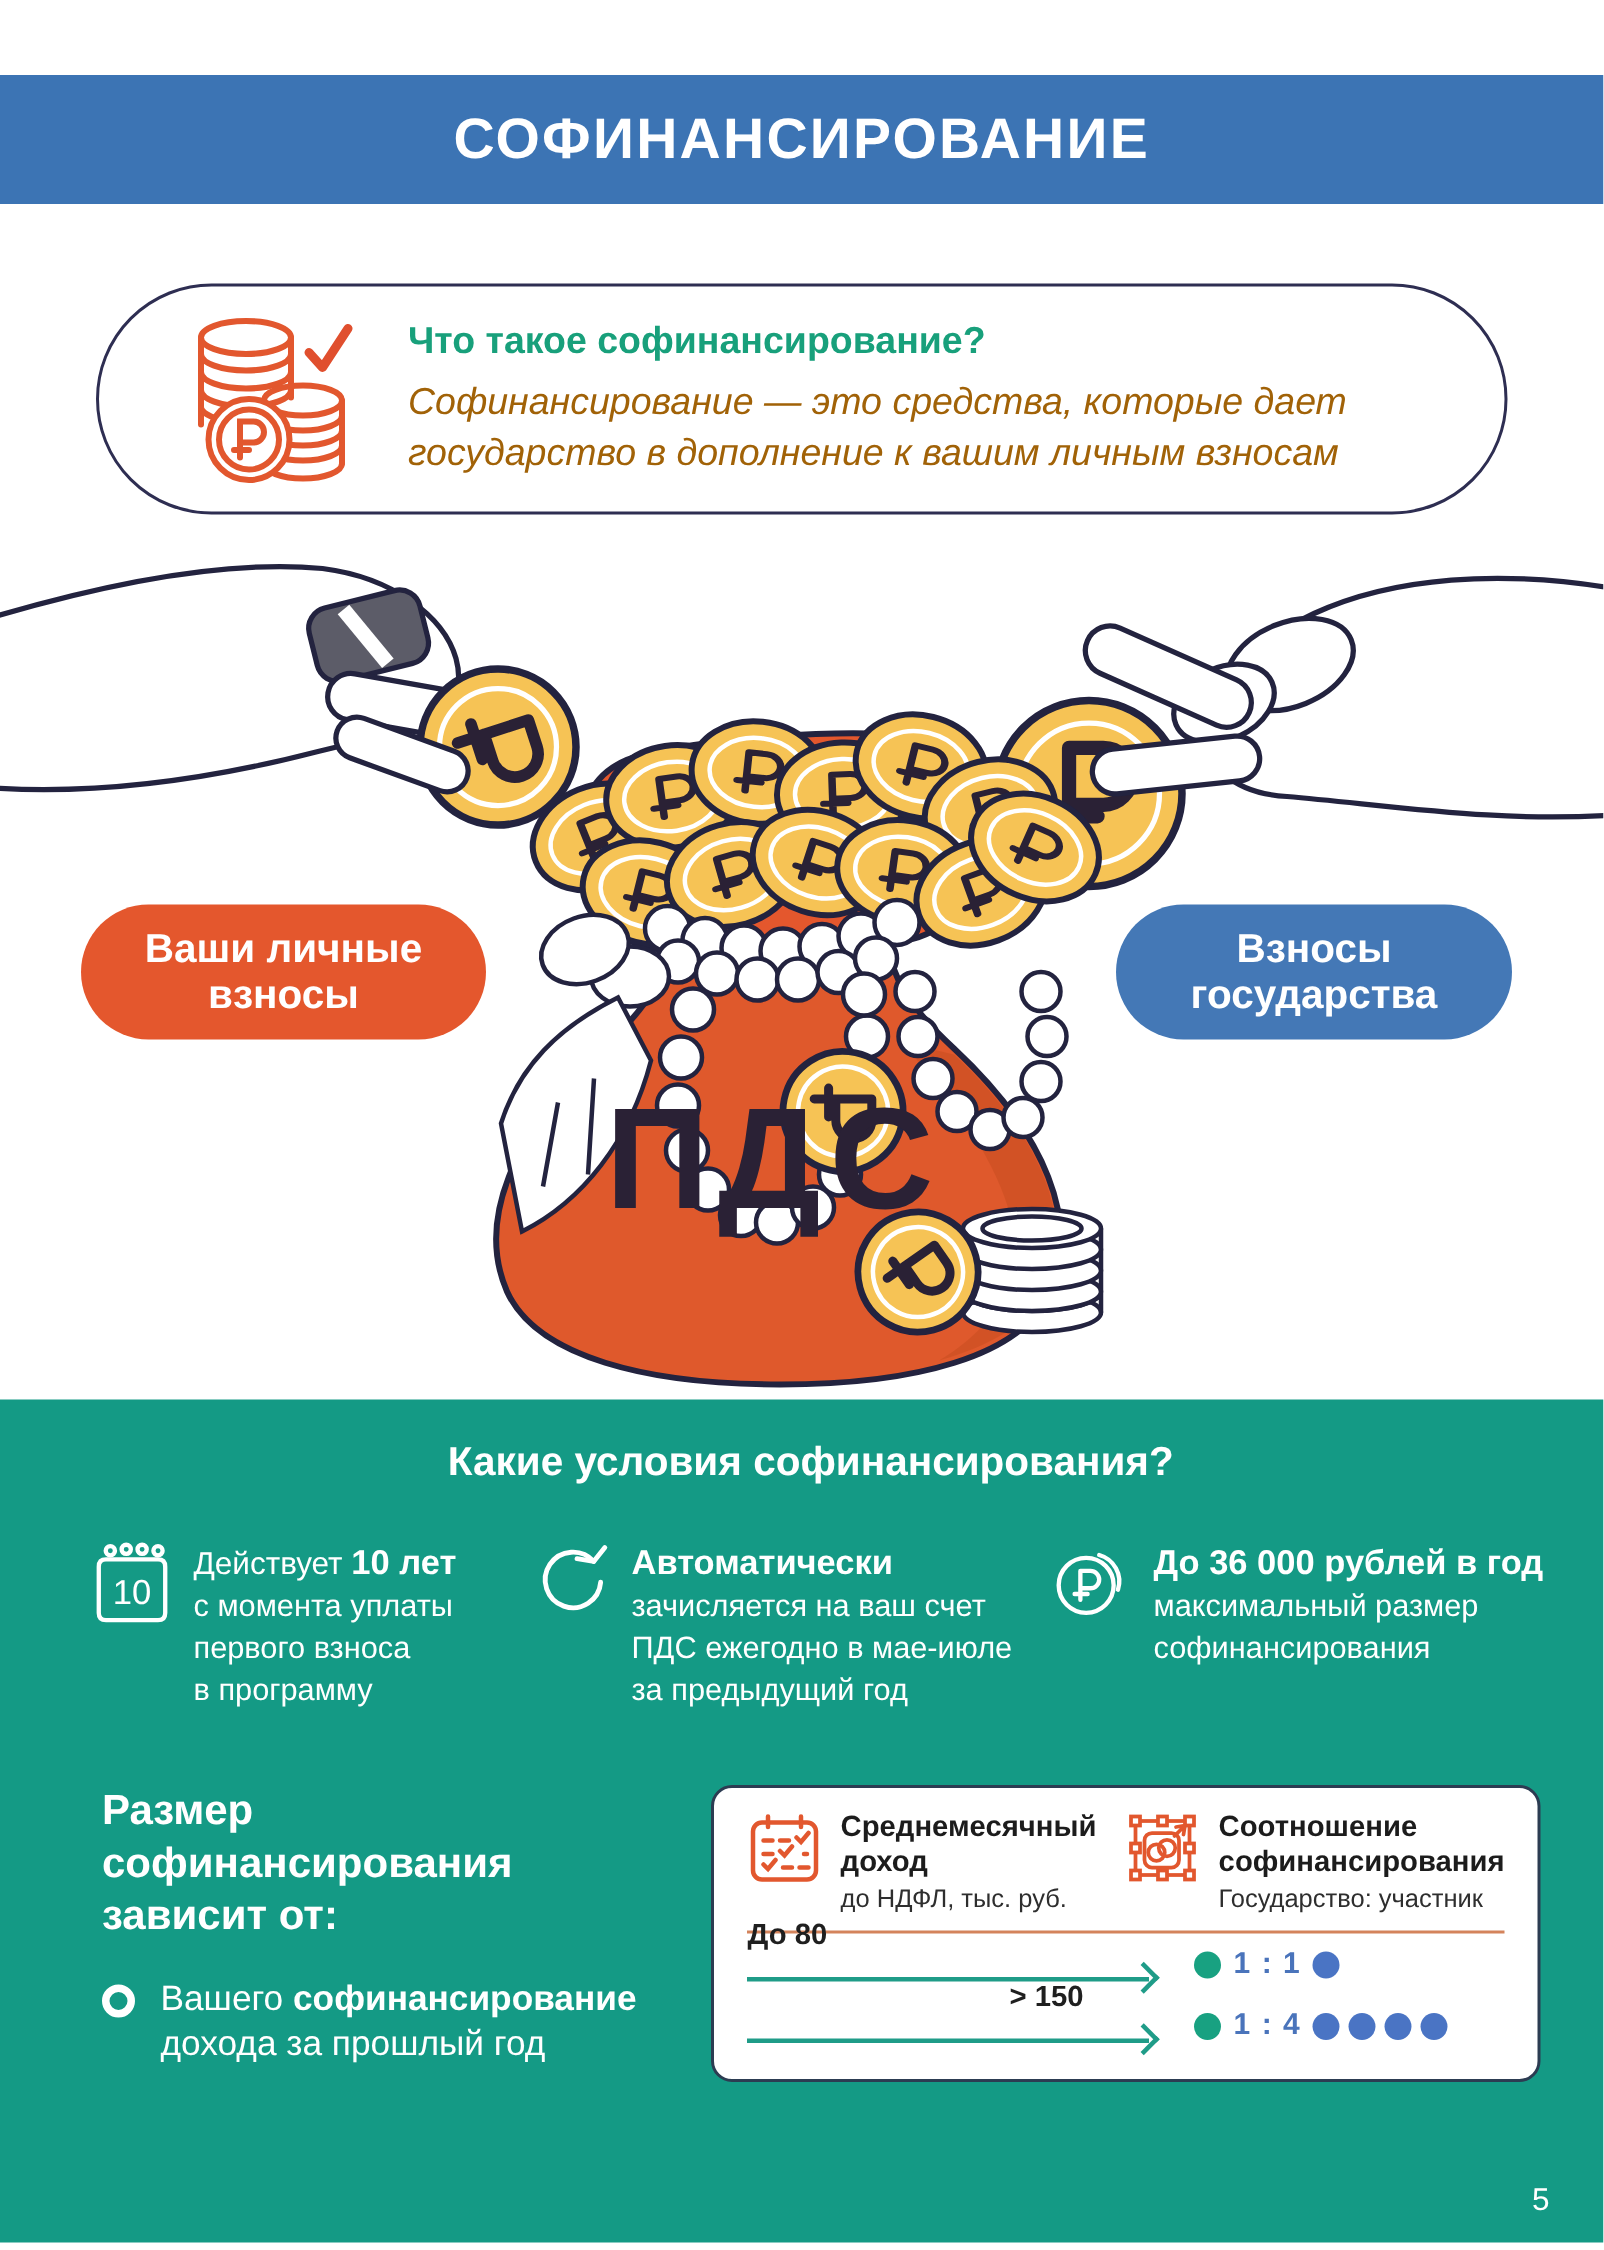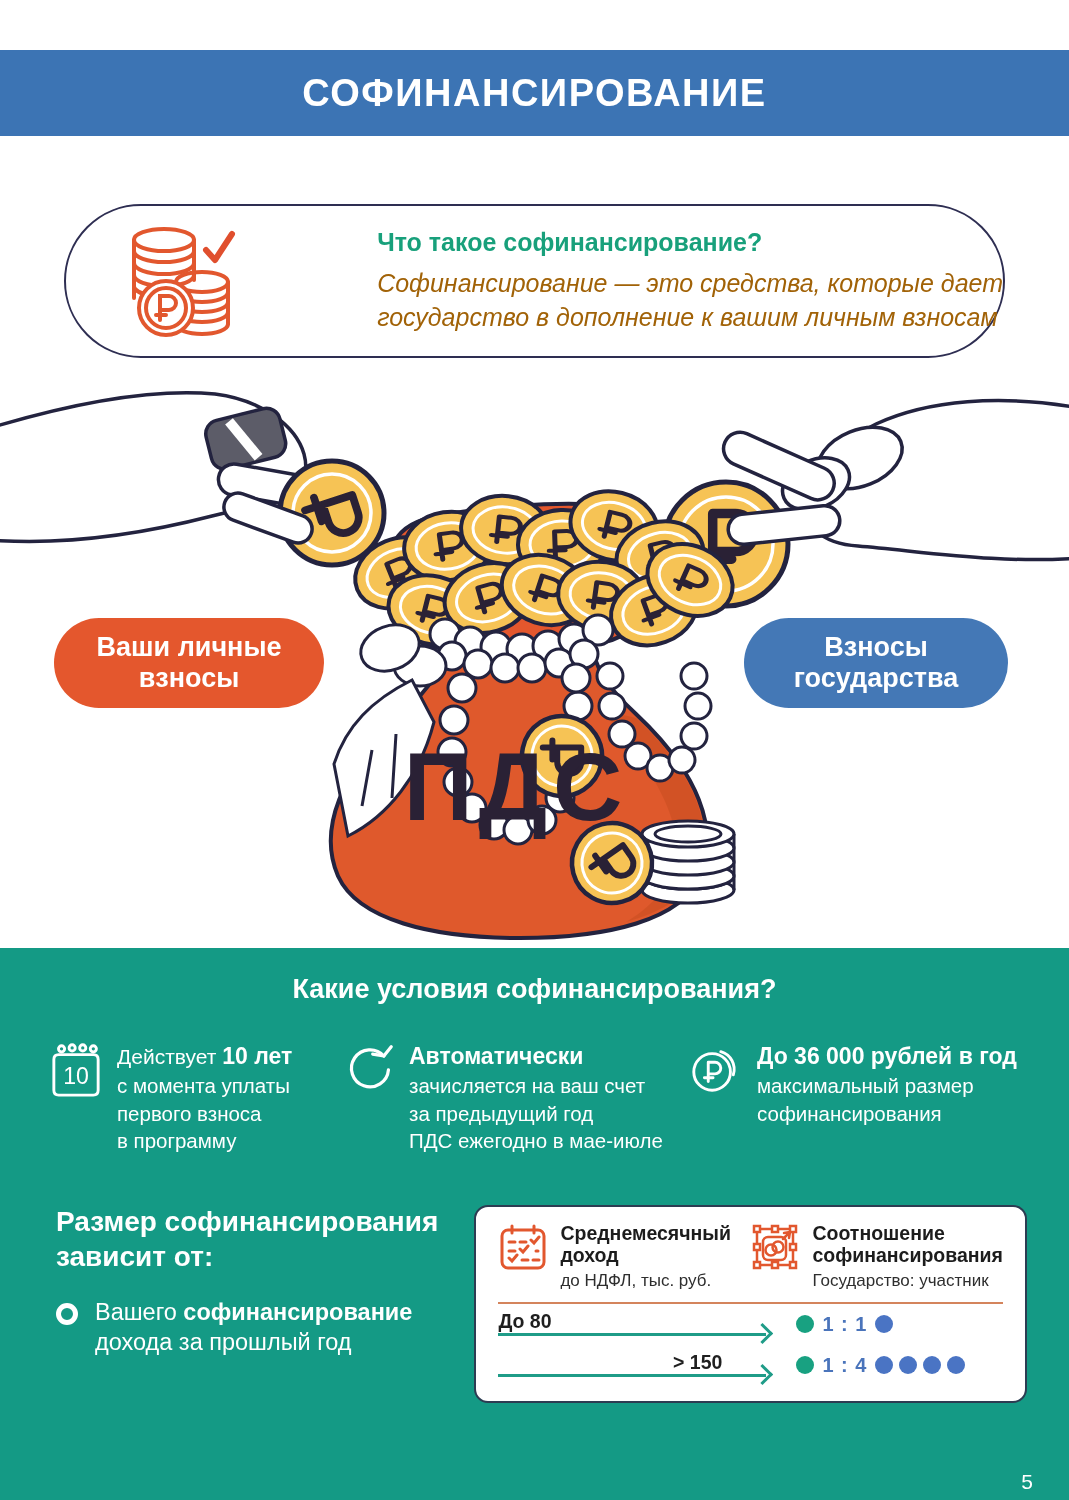--- a/index.html
+++ b/index.html
@@ -6,35 +6,35 @@
   body {
     width:1069px; height:1500px; background:#ffffff; overflow:hidden; position:relative;
     font-family:"Liberation Sans","DejaVu Sans",sans-serif;
     -webkit-font-smoothing:antialiased;
   }
   
   .banner { margin-top:50px; height:86px; background:var(--banner-blue); display:flex; align-items:center; justify-content:center; }
   .banner h1 { margin:0; color:#fff; font-size:38px; font-weight:bold; letter-spacing:1.5px; }
 
   
-  .intro { margin:68px 64px 0; height:154px; box-sizing:border-box; border:2px solid #2e2e52; border-radius:80px;
-           display:flex; align-items:center; padding-left:48px; gap:36px; background:#fff;justify-content:space-between; }
+  .intro { margin:53px 64px 0; height:154px; box-sizing:border-box; border:2px solid #2e2e52; border-radius:80px;
+           display:flex; align-items:center; padding-left:48px; gap:36px; background:#fff; }
   .intro-title { color:var(--accent-green); font-size:25px; font-weight:bold; margin-bottom:9px; }
   .intro-body { font-size:25px; color:#a16207; line-height:1.38;font-style:italic; }
 
   
   .illu { position:relative; height:590px; }
   .illu svg.scene { position:absolute; inset:0; display:block; }
   .pill { position:absolute; color:#fff; font-weight:bold; font-size:27px; line-height:1.16; text-align:center;
           display:flex; align-items:center; justify-content:center; }
   .pill-orange { left:54px; top:260px; width:270px; height:90px; border-radius:48px; background:var(--pill-orange); }
   .pill-blue   { left:744px; top:260px; width:264px; height:90px; border-radius:48px; background:var(--pill-blue); }
 
   
-  .green { background:var(--green-bg); height:562px; box-sizing:border-box; padding-top:26px; position:relative; }
+  .green { background:var(--green-bg); height:562px; box-sizing:border-box; padding-top:26px; position:relative;padding-left:12px; }
   .green h2 { margin:0; text-align:center; color:#fff; font-size:27px; font-weight:bold; }
   .conds { display:flex; padding:36px 36px 0 50px; }
   .cond { display:flex; gap:15px; align-items:flex-start; }
   .cond-1 { width:294px; } .cond-2 { width:344px; } .cond-3 { flex:1; }
   .cond svg { flex:0 0 auto; margin-top:1px; }
   .cond-text { color:#fff; font-size:20.5px; line-height:1.35; }
   .cond-text .l1 { font-size:21px; }
   .cond-text b { font-size:23px; }
 
   .bottom { display:flex; padding:50px 42px 0 56px; gap:26px; }
@@ -45,21 +45,21 @@
 
   .card { flex:1; background:#fff; border:2px solid #2c3c52; border-radius:14px; padding:15px 22px 16px; box-sizing:border-box; height:198px; }
   .card-head { display:flex; }
   .head-group { display:flex; gap:12px; align-items:flex-start; }
   .head-group.g1 { flex:0 0 252px; }
   .ht { font-size:19.5px; font-weight:bold; color:#1c1c1c; line-height:1.15; }
   .hs { font-size:17px; color:#2e2e2e; margin-top:4px; }
   .divider { border-top:2px solid var(--divider-orange); margin-top:11px; }
   .trow { display:flex; align-items:center; height:41px; }
   .arrowzone { position:relative; width:280px; height:41px; flex:0 0 auto; }
-  .rlabel { position:absolute; bottom:12px; left:0; right:0; font-weight:bold; font-size:19.5px; color:#1f1f1f; }
+  .rlabel { position:absolute; bottom:28px; left:0; right:0; font-weight:bold; font-size:19.5px; color:#1f1f1f; }
   .az1 .rlabel { text-align:left; }
   .az2 .rlabel { text-align:center; }
   .az3 .rlabel { text-align:right; padding-right:56px; box-sizing:border-box; }
   .aline { position:absolute; left:0; right:12px; bottom:9px; border-bottom:3px solid var(--arrow-teal); }
   .aline::after { content:""; position:absolute; right:-4px; bottom:-8px; width:12px; height:12px;
                   border-top:3px solid var(--arrow-teal); border-right:3px solid var(--arrow-teal); transform:rotate(45deg); }
   .ratiozone { display:flex; align-items:center; gap:8px; margin-left:18px; }
   .dots { display:flex; gap:6px; }
   .dot { width:18px; height:18px; border-radius:50%; display:inline-block; }
   .dot-green { background:var(--dot-green); }
@@ -318,22 +318,22 @@
     <div class="cond cond-2">
       <svg width="50" height="52" viewBox="0 0 54 54">
         <g fill="none" stroke="#fff" stroke-width="3.5" stroke-linecap="round">
           <path d="M 43 14 A 20 20 0 1 0 48 29"></path>
           <path d="M 43 14 L 51 4 M 43 14 L 31 12"></path>
         </g>
       </svg>
       <div class="cond-text">
         <div class="l1"><b>Автоматически</b></div>
         <div>зачисляется на ваш счет</div>
+        <div>ПДС ежегодно в мае-июле</div>
         <div>за предыдущий год</div>
-        <div>ПДС ежегодно в мае-июле</div>
       </div>
     </div>
 
     <div class="cond cond-3">
       <svg width="54" height="54" viewBox="0 0 56 56">
         <g fill="none" stroke="#fff" stroke-width="3" stroke-linecap="round" stroke-linejoin="round">
           <path d="M 34 10 A 19 19 0 0 1 47 34"></path>
           <circle cx="25" cy="31" r="19"></circle>
           <path d="M 21 41 V 21 H 28 a 6 6 0 0 1 0 12 H 21 M 17 37 H 26"></path>
         </g>

